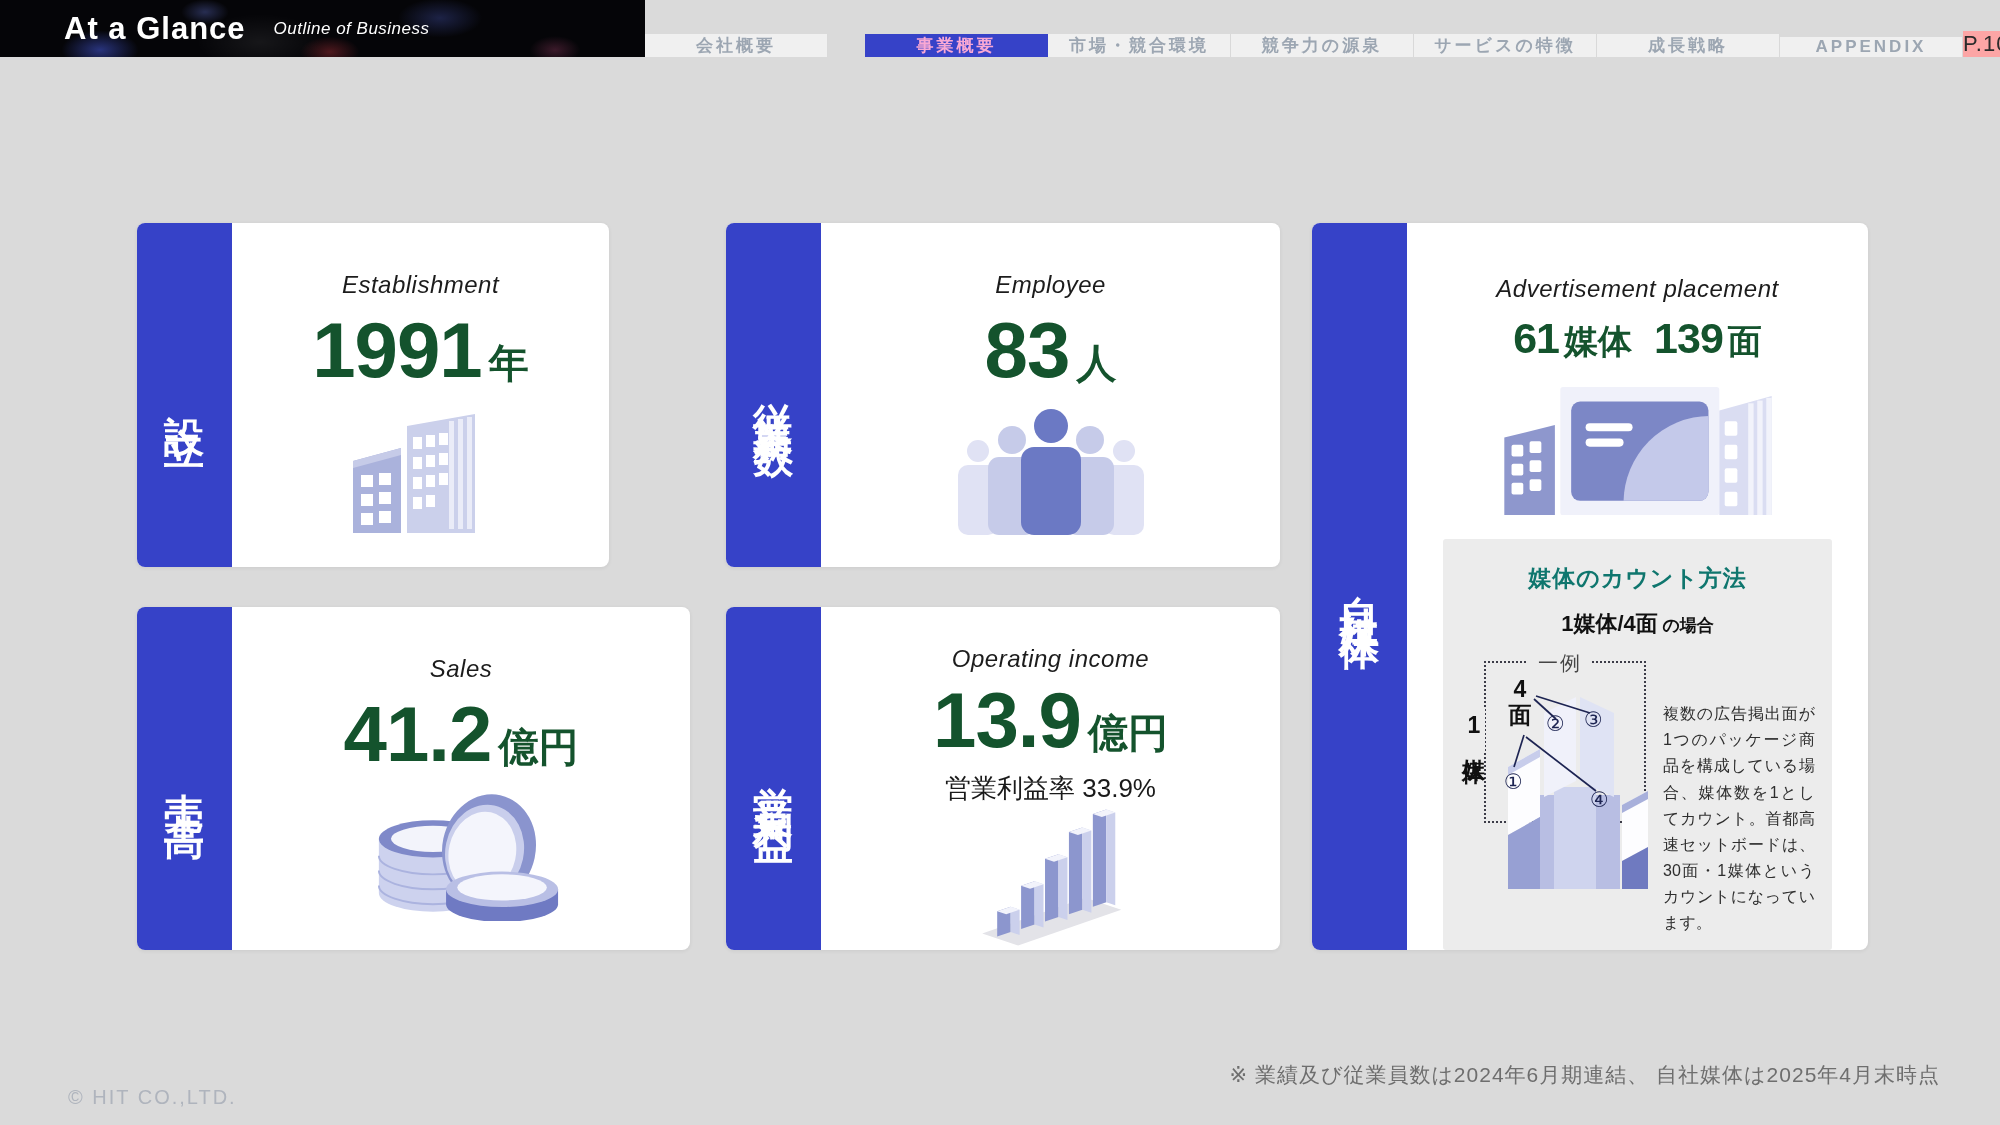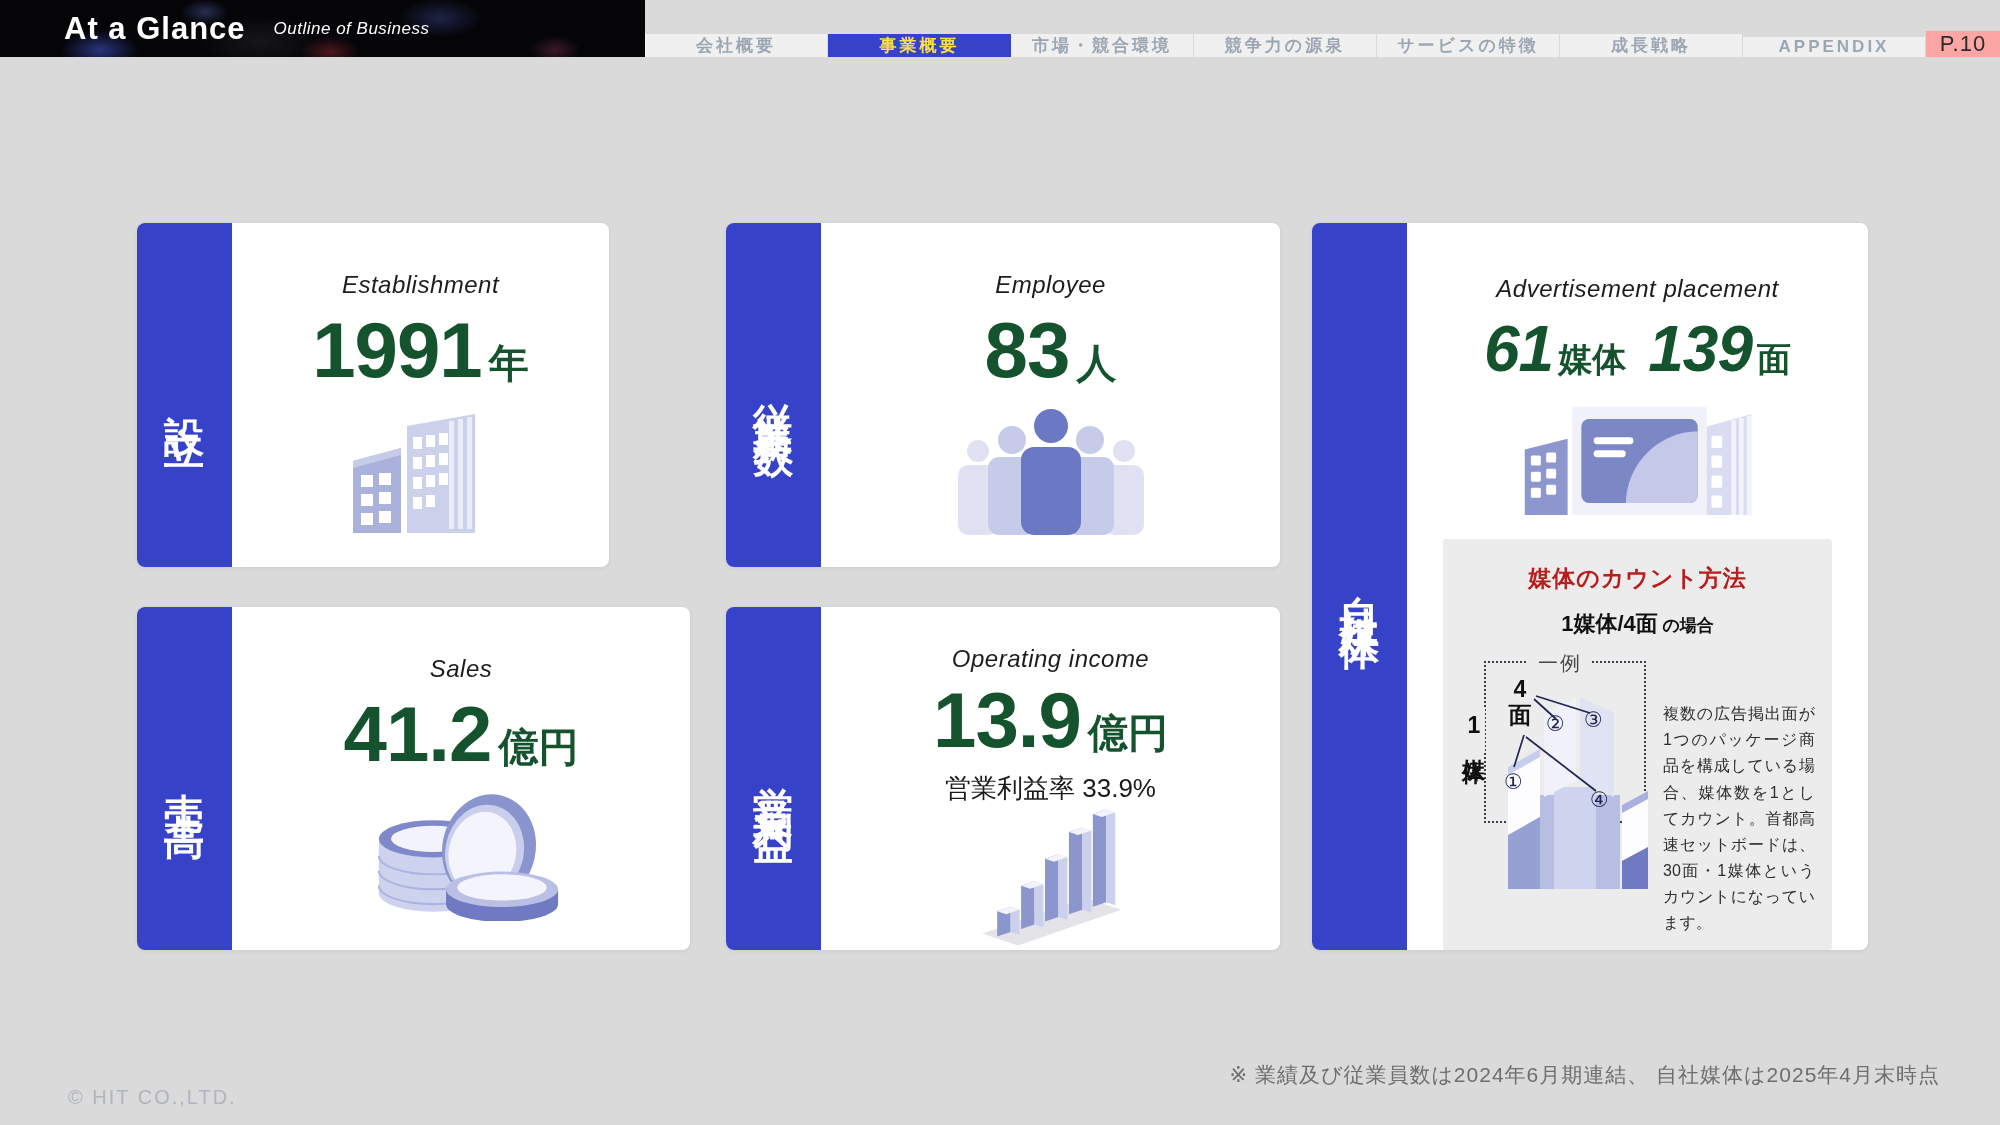--- a/index.html
+++ b/index.html
@@ -23,43 +23,43 @@
       radial-gradient(ellipse 36px 20px at 555px 50px, rgba(200,80,130,.28), transparent 70%),
       radial-gradient(ellipse 90px 40px at 260px 42px, rgba(255,255,255,.07), transparent 70%);
   }
   .brand-title{color:#fff;font-weight:bold;font-size:31px;letter-spacing:1px;}
   .brand-sub{color:#fff;font-style:italic;font-size:17px;margin-left:28px;letter-spacing:.5px;}
   .tab{
     flex:0 0 183px;box-sizing:border-box;display:flex;align-items:center;justify-content:center;
     background:#F0F0F0;color:#9CA6B2;font-weight:bold;font-size:17px;letter-spacing:3px;
     border-right:1px solid #D9D9D9;cursor:pointer;
   }
-  .tab.active{background:#3642C8;color:#fde047;border-right:none;}
+  .tab.active{background:#3642C8;color:#f9a8d4;border-right:none;margin-left:37px;}
   .pageno{flex:1;background:#fca5a5;display:flex;align-items:center;justify-content:center;
     font-size:22px;color:#2b2b2b;letter-spacing:1px;}
   
   .card{position:absolute;background:#fff;border-radius:8px;box-shadow:0 1px 4px rgba(0,0,0,.07);}
   .cat-bar{position:absolute;left:0;top:0;bottom:0;width:95px;background:#3642C8;
     border-radius:8px 0 0 8px;display:flex;align-items:center;justify-content:center;}
   .cat-text{writing-mode:vertical-rl;text-orientation:upright;color:#fff;
     font-size:40px;font-weight:bold;letter-spacing:12px;line-height:1;}
   .card-body{position:absolute;left:95px;right:0;top:0;bottom:0;
     display:flex;flex-direction:column;align-items:center;}
   .eng-label{font-style:italic;font-size:24px;color:#1c1c1c;letter-spacing:.5px;}
   .value-line{display:flex;align-items:baseline;color:#14532d;line-height:1;}
   .value-num{font-size:78px;font-weight:bold;letter-spacing:-1px;}
   .value-unit{font-size:40px;font-weight:bold;margin-left:7px;}
-  .value-num-md{font-size:64px;font-weight:bold;letter-spacing:-1px;font-style:italic;}
+  .value-num-md{font-size:43px;font-weight:bold;letter-spacing:-1px;}
   .value-unit-md{font-size:34px;font-weight:bold;margin-left:5px;}
   .gap-md{width:22px;}
   .sub-label{font-size:26px;color:#1a1a1a;margin-top:12px;}
   
   .count-box{width:389px;background:#ECECEC;border-radius:3px;box-sizing:border-box;
     padding:24px 17px 14px;margin-top:24px;}
-  .count-title{text-align:center;font-weight:bold;font-size:23px;color:#b91c1c;letter-spacing:1px;}
+  .count-title{text-align:center;font-weight:bold;font-size:23px;color:#0f766e;letter-spacing:1px;}
   .count-case{text-align:center;margin-top:15px;color:#101010;}
   .count-case-strong{font-weight:bold;font-size:22px;}
   .count-case-suffix{font-weight:bold;font-size:17px;}
   .count-row{display:flex;margin-top:8px;}
   .count-illo{position:relative;width:200px;height:240px;flex:0 0 auto;}
   .dash-box{position:absolute;left:24px;top:14px;width:158px;height:158px;
     border:2px dotted #3c3c48;}
   .rei-label{position:absolute;top:3px;left:100px;transform:translateX(-50%);
     background:#ECECEC;padding:0 10px;font-size:20px;color:#454545;letter-spacing:2px;}
   .men-label{position:absolute;left:46px;top:30px;font-weight:bold;font-size:23px;

